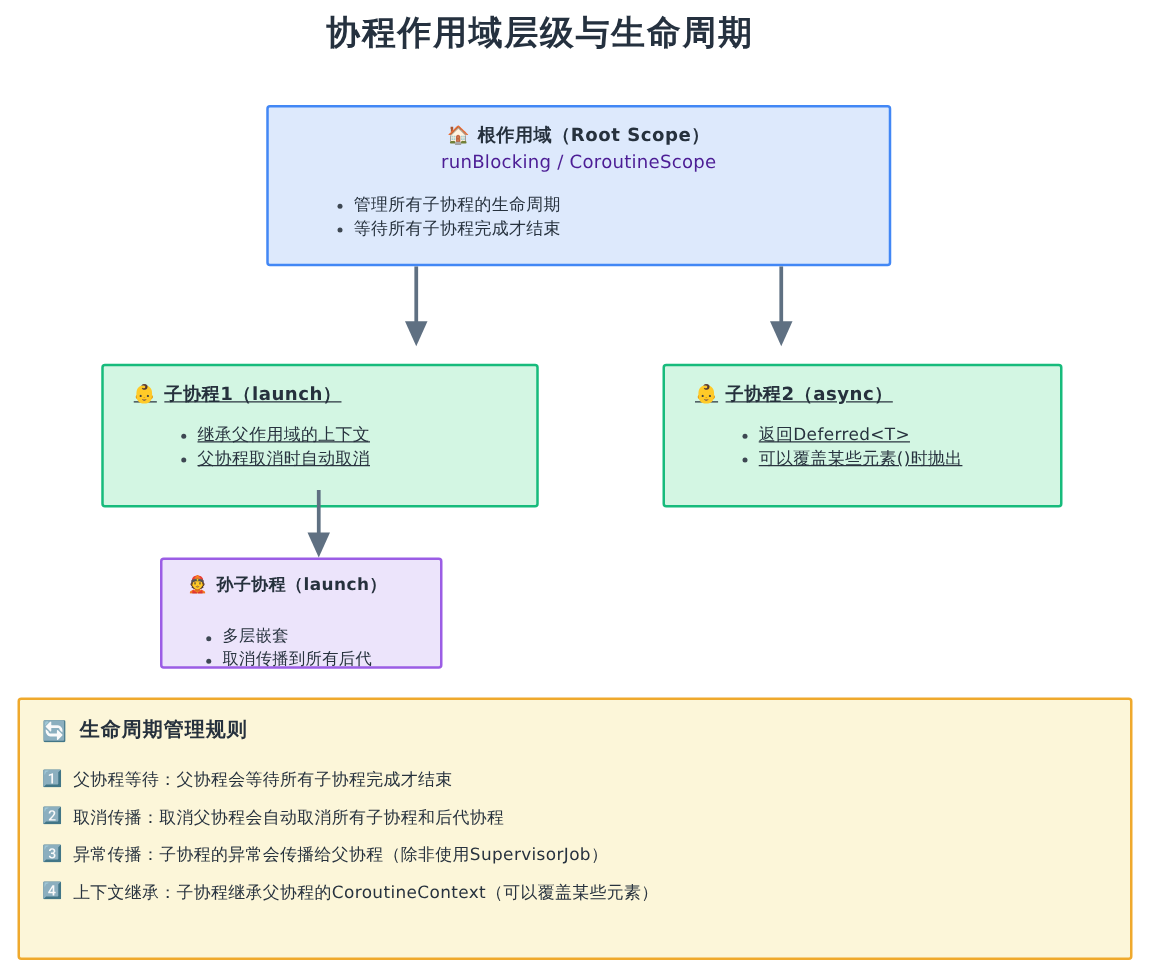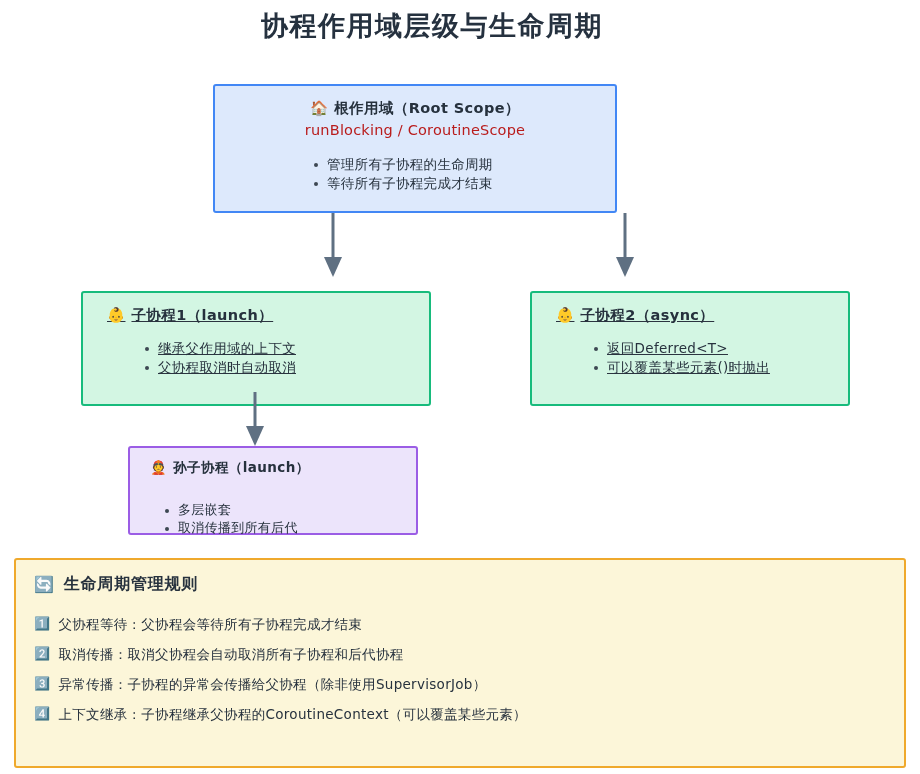--- a/index.html
+++ b/index.html
@@ -47,21 +47,21 @@
     color: #26313d;
     letter-spacing: 0.4px;
     white-space: nowrap;
   }
   .node-emoji {
     font-size: 14.5px;
     margin-right: 6px;
   }
   .node-sub {
     font-size: 14.5px;
-    color: #b91c1c;
+    color: #4c1d95;
     letter-spacing: 0.2px;
     margin-top: 3px;
     white-space: nowrap;
   }
   .node-list {
     margin: 0;
     padding: 0;
     list-style: none;
   }
   .node-list li {
@@ -81,56 +81,56 @@
     width: 4px;
     height: 4px;
     border-radius: 50%;
     background: #3d4752;
   }
 
   
   #root-scope {
     left: 213px;
     top: 84px;
-    width: 404px;
+    width: 500px;
     height: 129px;
     background: #dde9fc;
     border: 2.5px solid #4287f5;
   }
   #root-scope .root-title-wrap {
     text-align: center;
     margin-top: 12px;
   }
   #root-scope .node-sub {
     text-align: center;
     margin-top: 4px;
   }
   #root-scope .node-list {
     margin-top: 17px;
-    padding-left: 97px;
+    padding-left: 53px;
   }
 
   
   .child-node {
     background: #d3f6e3;
     border: 2.5px solid #17bb7c;
     top: 291px;
     height: 115px;
     text-decoration: underline;
   }
   #child-1 { left: 81px; width: 350px; }
   #child-2 { left: 530px; width: 320px; }
   .child-node .node-head { margin: 13px 0 0 24px; }
   .child-node .node-list { margin-top: 14px; padding-left: 60px; }
 
   
   #grandchild {
     left: 128px;
     top: 446px;
-    width: 290px;
+    width: 226px;
     height: 89px;
     background: #ece4fb;
     border: 2.5px solid #9b5de5;
   }
   #grandchild .node-head { margin: 11px 0 0 20px; font-size: 13.5px; }
   #grandchild .node-emoji { font-size: 13.5px; }
   #grandchild .node-list { margin-top: 24px; padding-left: 33px; }
   #grandchild .node-list li { font-size: 13px; line-height: 18px; }
 
   

